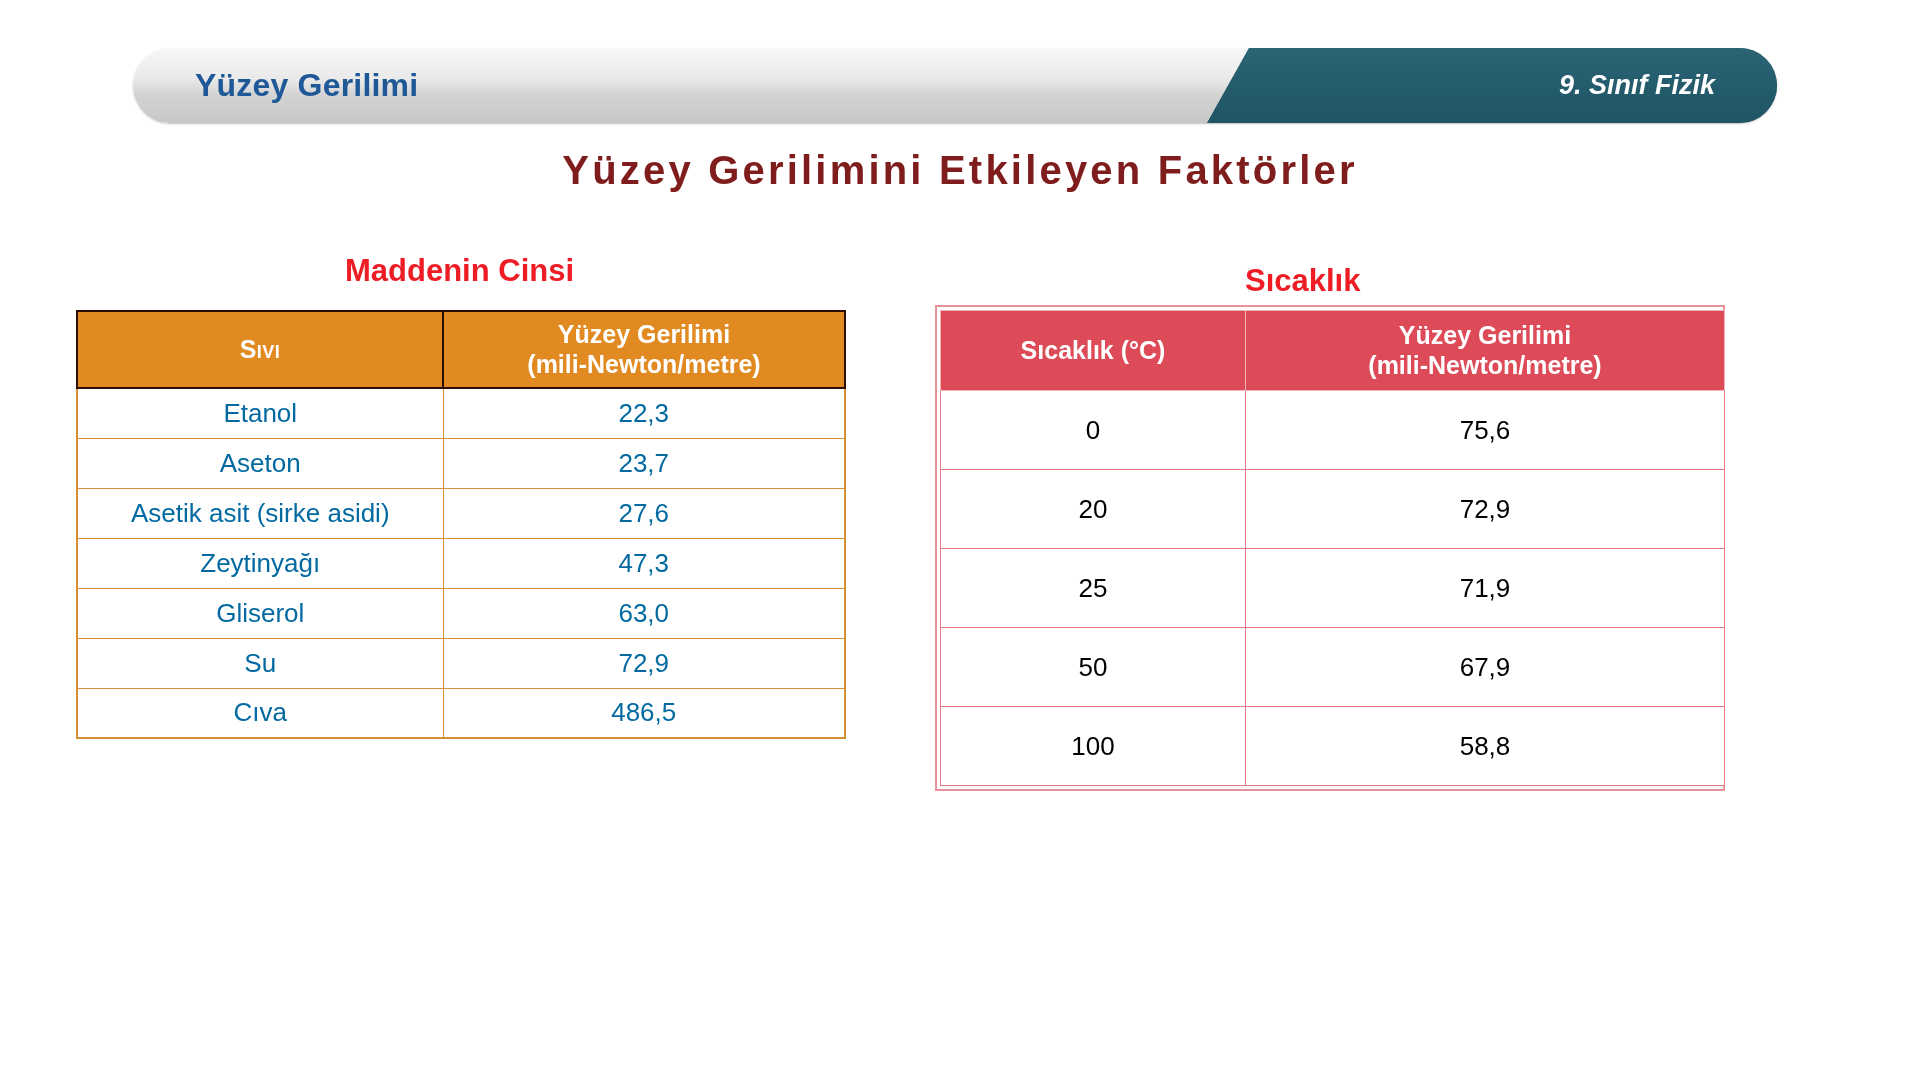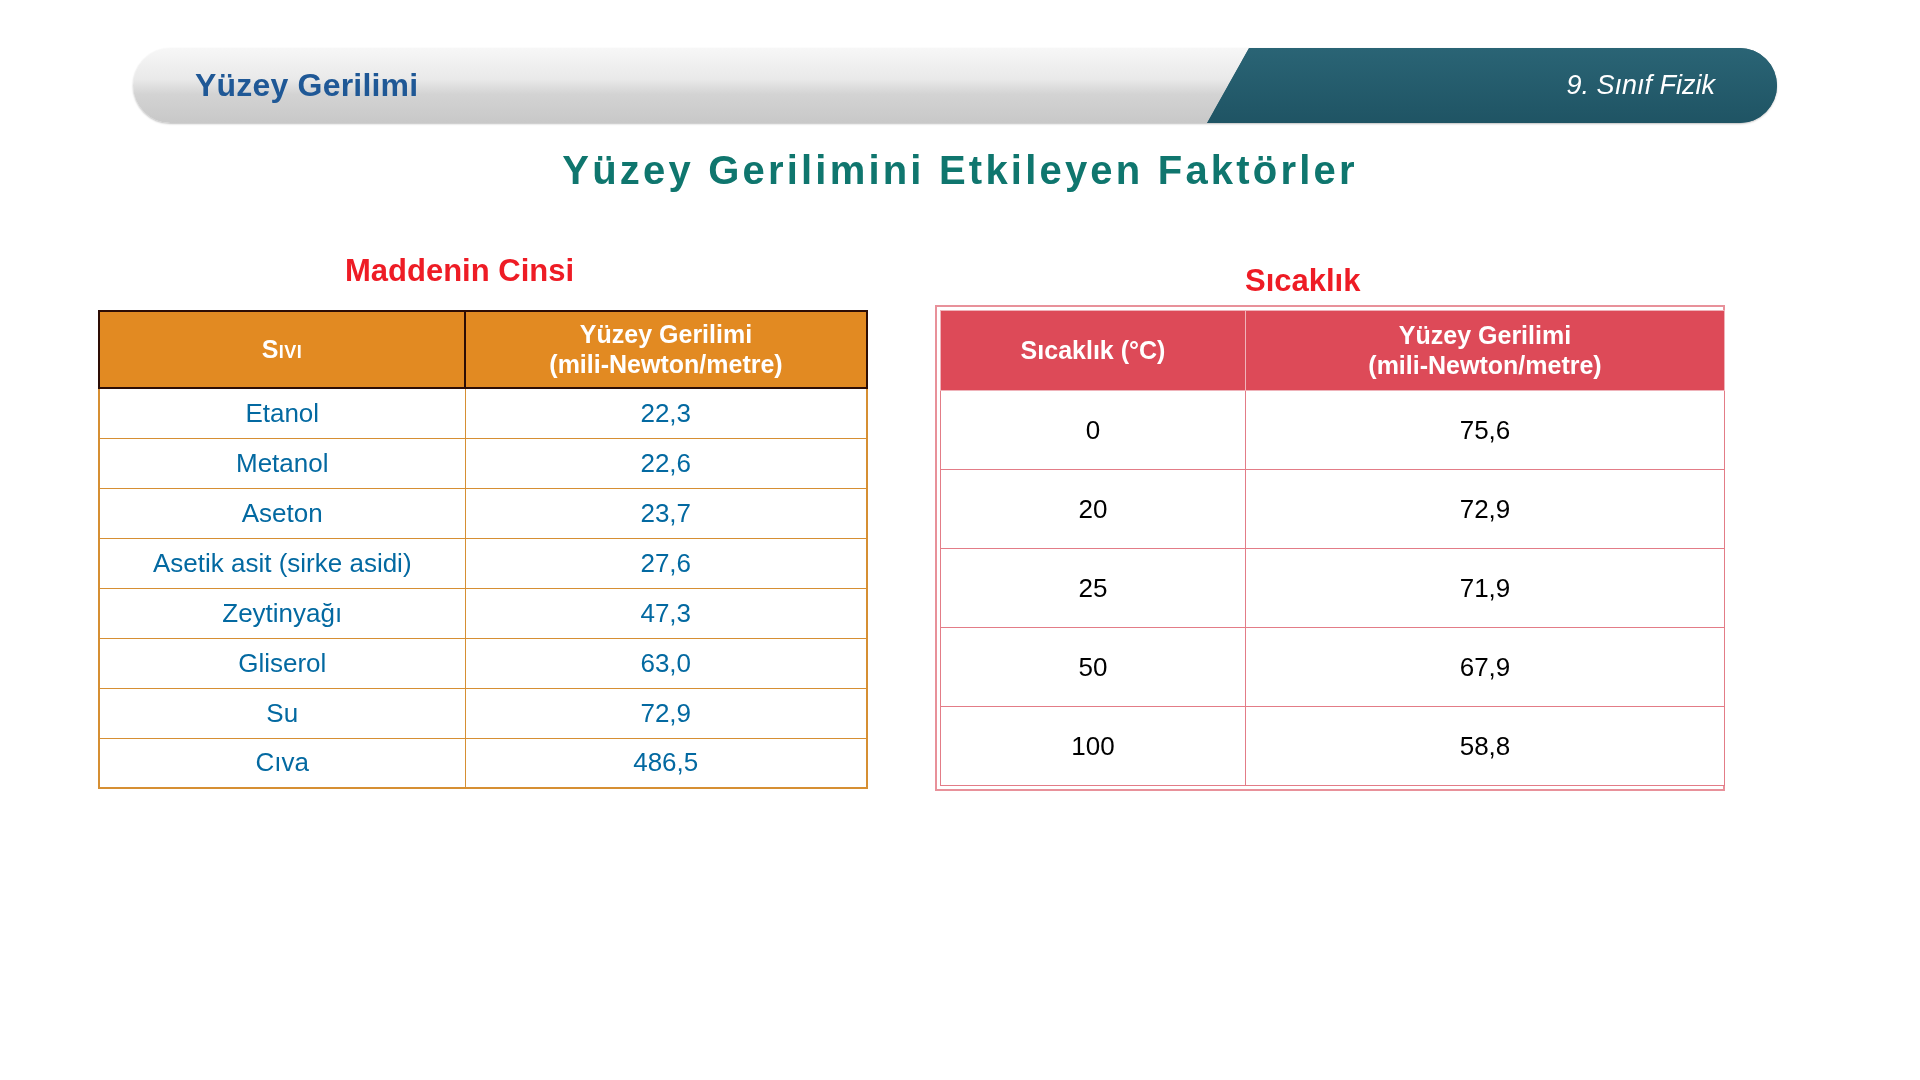--- a/index.html
+++ b/index.html
@@ -61,32 +61,33 @@
   .banner-subtitle {
     position: absolute;
     right: 62px;
     top: 0;
     height: 75px;
     line-height: 75px;
     font-size: 27px;
     font-style: italic;
     color: #ffffff;
     white-space: nowrap;
+    font-weight: bold;
   }
 
   
   .main-title {
     position: absolute;
     left: 0;
     top: 148px;
     width: 1920px;
     text-align: center;
     font-size: 40px;
     font-weight: bold;
-    color: #0f766e;
+    color: #7f1d1d;
     letter-spacing: 3.2px;
     white-space: nowrap;
   }
 
   
   .section-heading {
     position: absolute;
     font-size: 31px;
     font-weight: bold;
     color: #ee1c25;
@@ -95,21 +96,21 @@
   }
   #heading-left  { left: 345px; top: 243px; }
   #heading-right { left: 1245px; top: 253px; }
 
   
   table { border-collapse: collapse; }
 
   
   .tbl-left {
     position: absolute;
-    left: 98px;
+    left: 76px;
     top: 310px;
     width: 768px;
     table-layout: fixed;
     background: #ffffff;
     border: 2px solid #d68f33;
   }
   .tbl-left col.c1 { width: 366px; }
   .tbl-left col.c2 { width: 402px; }
   .tbl-left thead th {
     background: #E28A22;
@@ -201,24 +202,20 @@
           <div>(mili-Newton/metre)</div>
         </th>
       </tr>
     </thead>
     <tbody>
       <tr>
         <td>Etanol</td>
         <td>22,3</td>
       </tr>
       <tr>
-        <td>Metanol</td>
-        <td>22,6</td>
-      </tr>
-      <tr>
         <td>Aseton</td>
         <td>23,7</td>
       </tr>
       <tr>
         <td>Asetik asit (sirke asidi)</td>
         <td>27,6</td>
       </tr>
       <tr>
         <td>Zeytinyağı</td>
         <td>47,3</td>

